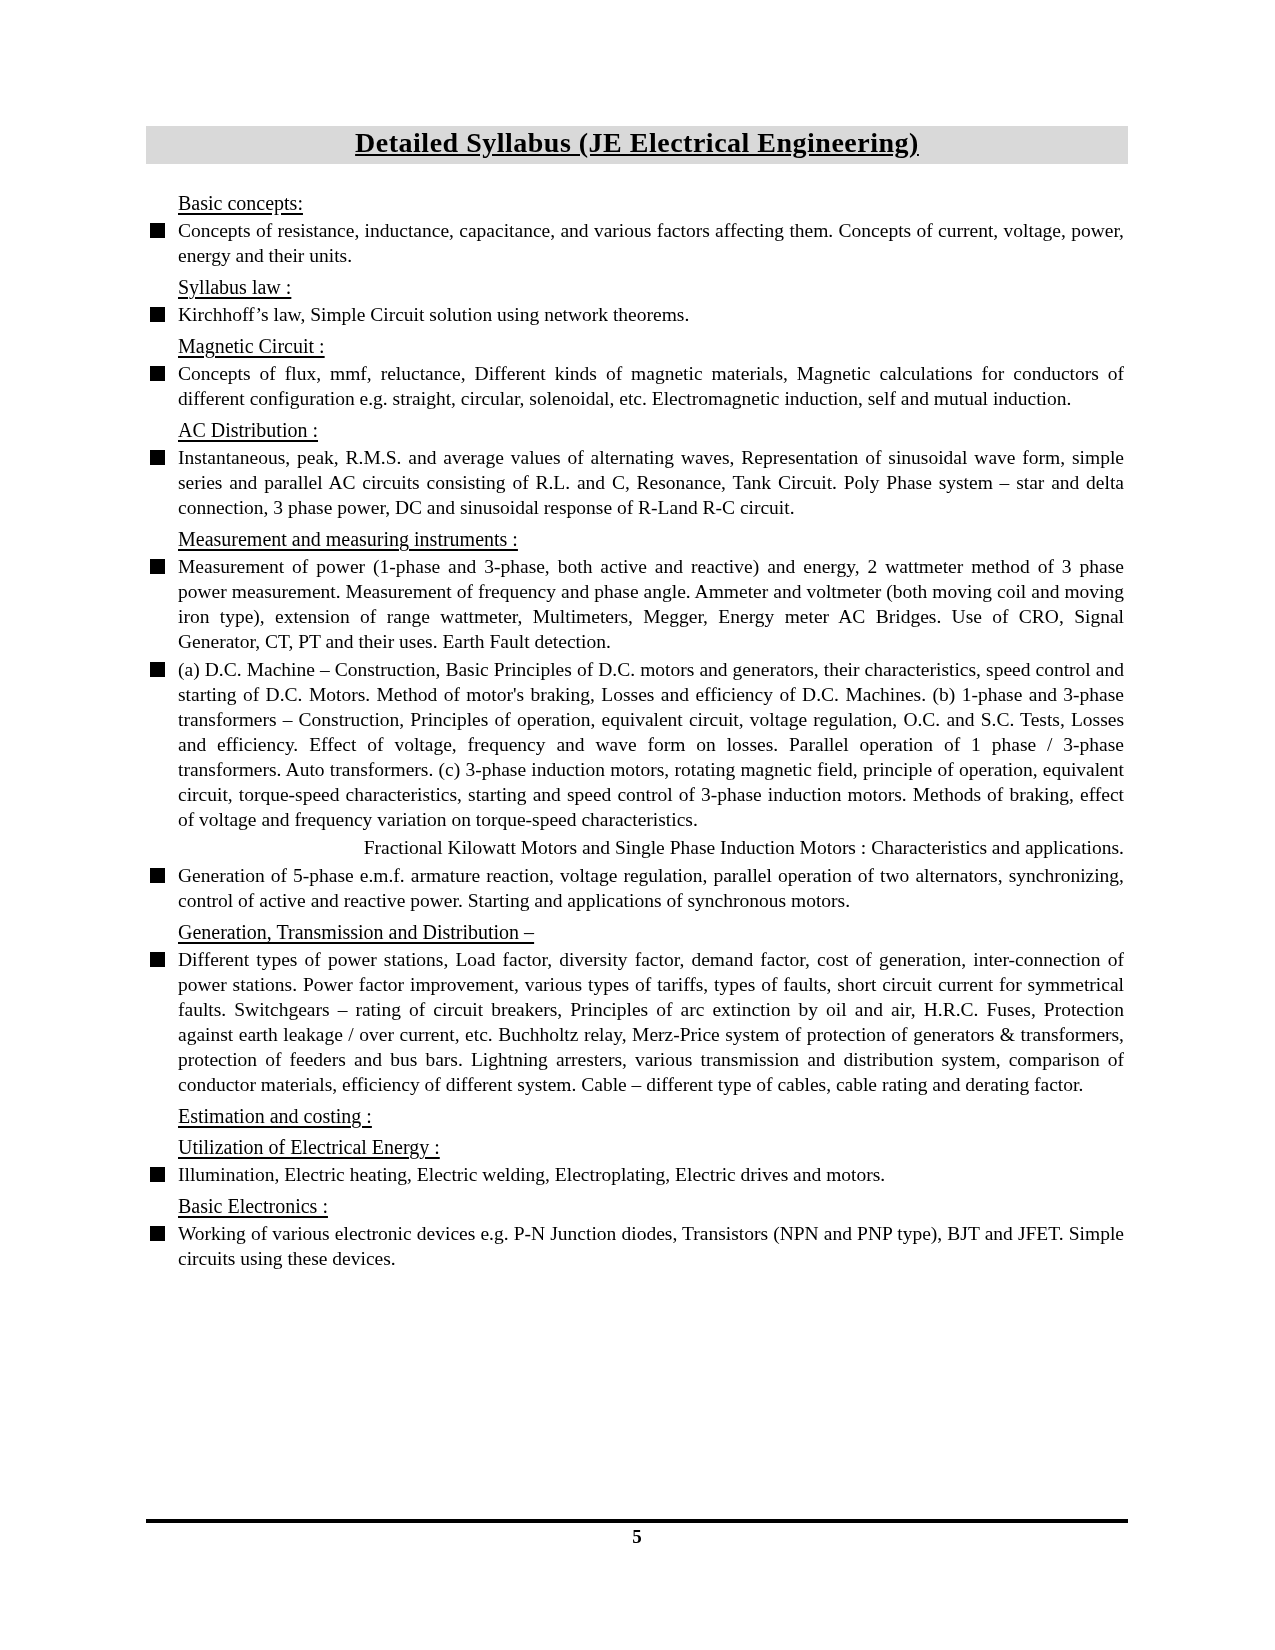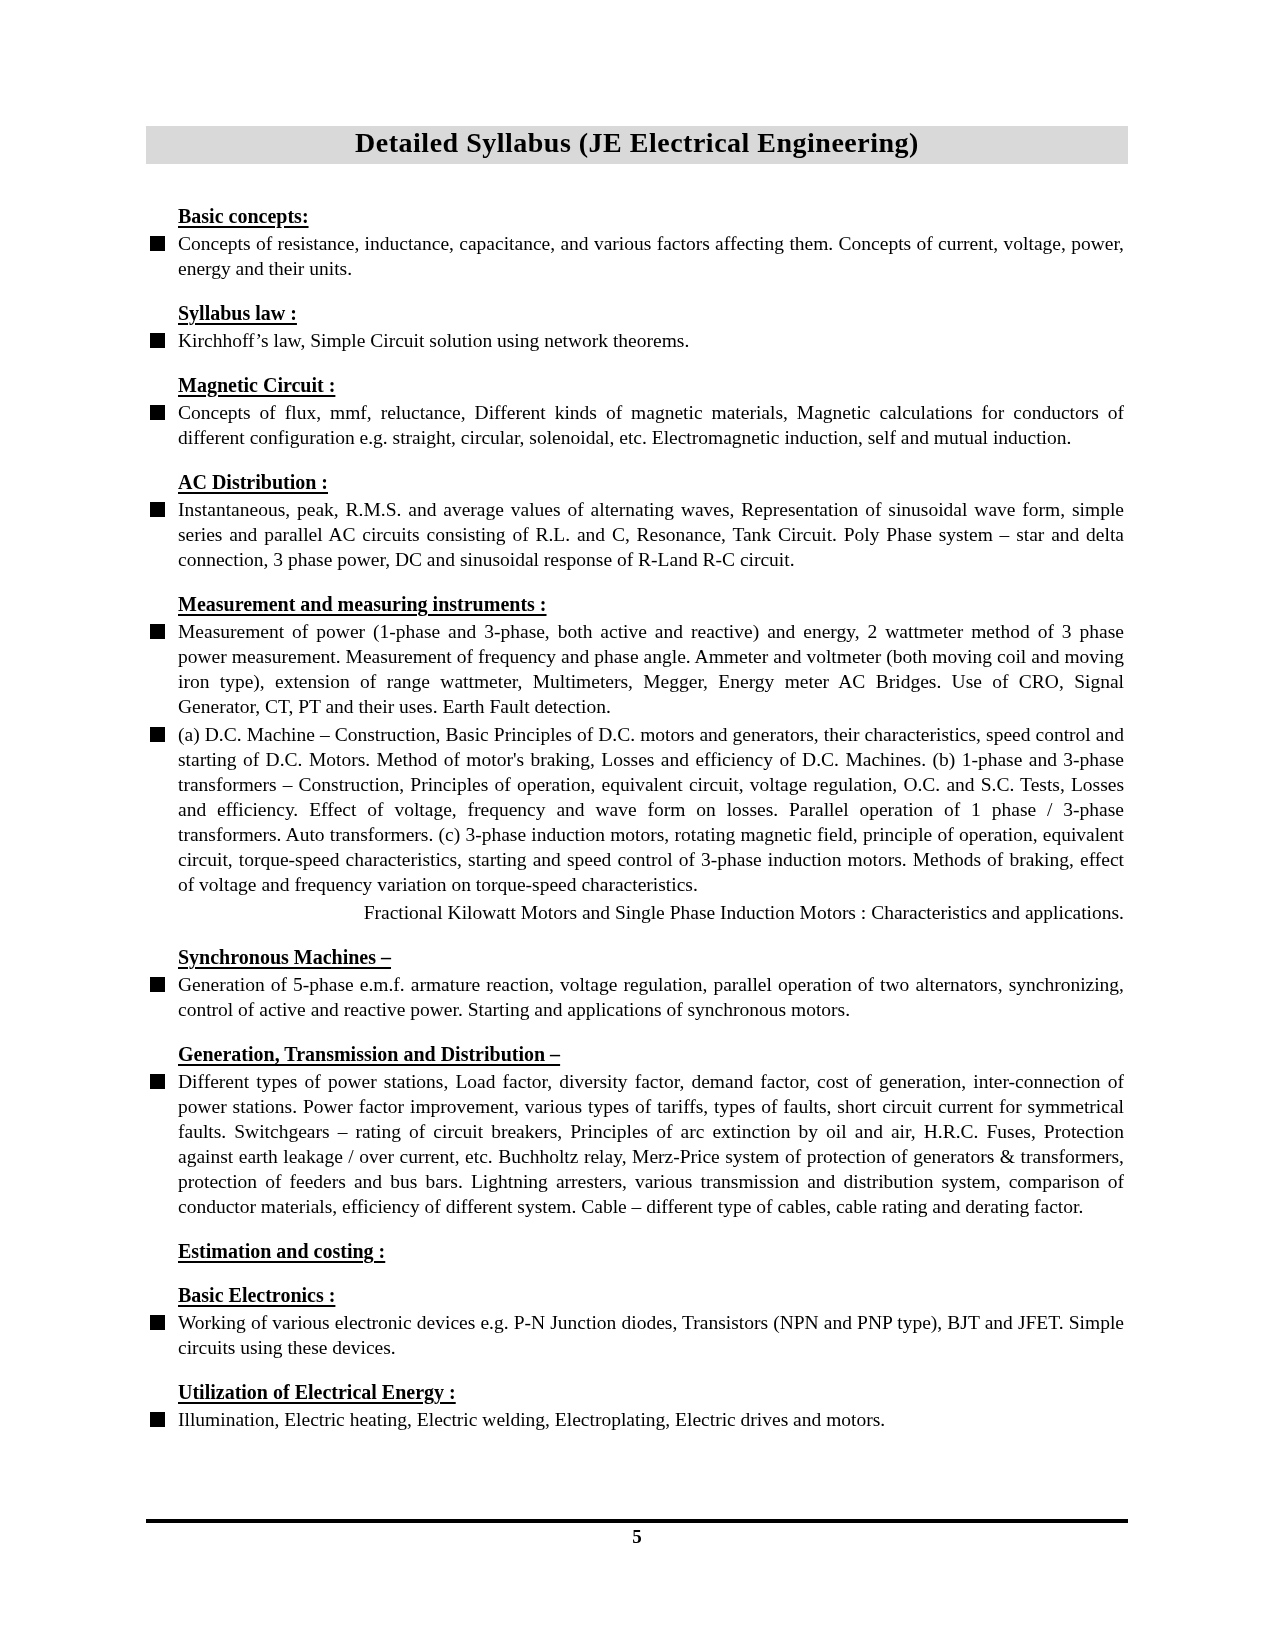--- a/index.html
+++ b/index.html
@@ -22,34 +22,35 @@
     left: 146px;
     top: 126px;
     width: 982px;
     background: #d9d9d9;
     text-align: center;
     padding: 1px 0 5px 0;
   }
   .title-text {
     font-size: 28px;
     font-weight: bold;
+    text-decoration: underline;
     letter-spacing: 0.5px;
     white-space: nowrap;
   }
   .content {
     position: absolute;
     left: 146px;
     top: 184px;
     width: 982px;
   }
   .section { margin: 0; }
   .heading {
-    margin: 20px 0 2px 32px;
+    margin: 7px 0 2px 32px;
     font-size: 20px;
-    font-weight: bold;
+    font-weight: normal;
     line-height: 24px;
   }
   .heading-text {
     text-decoration: underline;
     text-underline-offset: 3px;
   }
   .para {
     position: relative;
     margin: 3px 4px 3px 0;
     padding-left: 32px;
@@ -138,23 +139,20 @@
   </section>
 
   <section class="section">
     <div class="items">
           <div class="para"><span class="bullet"></span><span>(a) D.C. Machine – Construction, Basic Principles of D.C. motors and generators, their characteristics, speed control and starting of D.C. Motors. Method of motor's braking, Losses and efficiency of D.C. Machines. (b) 1-phase and 3-phase transformers – Construction, Principles of operation, equivalent circuit, voltage regulation, O.C. and S.C. Tests, Losses and efficiency. Effect of voltage, frequency and wave form on losses. Parallel operation of 1 phase / 3-phase transformers. Auto transformers. (c) 3-phase induction motors, rotating magnetic field, principle of operation, equivalent circuit, torque-speed characteristics, starting and speed control of 3-phase induction motors. Methods of braking, effect of voltage and frequency variation on torque-speed characteristics.</span></div>
           <div class="para no-bullet"><span>Fractional Kilowatt Motors and Single Phase Induction Motors : Characteristics and applications.</span></div>
         </div>
   </section>
 
   <section class="section">
-    <div class="heading">
-      <span class="heading-text">Synchronous Machines –</span>
-    </div>
     <div class="items">
           <div class="para"><span class="bullet"></span><span>Generation of 5-phase e.m.f. armature reaction, voltage regulation, parallel operation of two alternators, synchronizing, control of active and reactive power. Starting and applications of synchronous motors.</span></div>
         </div>
   </section>
 
   <section class="section">
     <div class="heading">
       <span class="heading-text">Generation, Transmission and Distribution –</span>
     </div>
     <div class="items">
@@ -163,33 +161,33 @@
   </section>
 
   <section class="section">
     <div class="heading">
       <span class="heading-text">Estimation and costing :</span>
     </div>
   </section>
 
   <section class="section">
     <div class="heading">
-      <span class="heading-text">Basic Electronics :</span>
+      <span class="heading-text">Utilization of Electrical Energy :</span>
     </div>
     <div class="items">
-          <div class="para"><span class="bullet"></span><span>Working of various electronic devices e.g. P-N Junction diodes, Transistors (NPN and PNP type), BJT and JFET. Simple circuits using these devices.</span></div>
+          <div class="para"><span class="bullet"></span><span>Illumination, Electric heating, Electric welding, Electroplating, Electric drives and motors.</span></div>
         </div>
   </section>
 
   <section class="section">
     <div class="heading">
-      <span class="heading-text">Utilization of Electrical Energy :</span>
+      <span class="heading-text">Basic Electronics :</span>
     </div>
     <div class="items">
-          <div class="para"><span class="bullet"></span><span>Illumination, Electric heating, Electric welding, Electroplating, Electric drives and motors.</span></div>
+          <div class="para"><span class="bullet"></span><span>Working of various electronic devices e.g. P-N Junction diodes, Transistors (NPN and PNP type), BJT and JFET. Simple circuits using these devices.</span></div>
         </div>
   </section>
 </div>
 
   <div class="footer">
     <span class="page-number">5</span>
   </div>
 
 </div>
 

